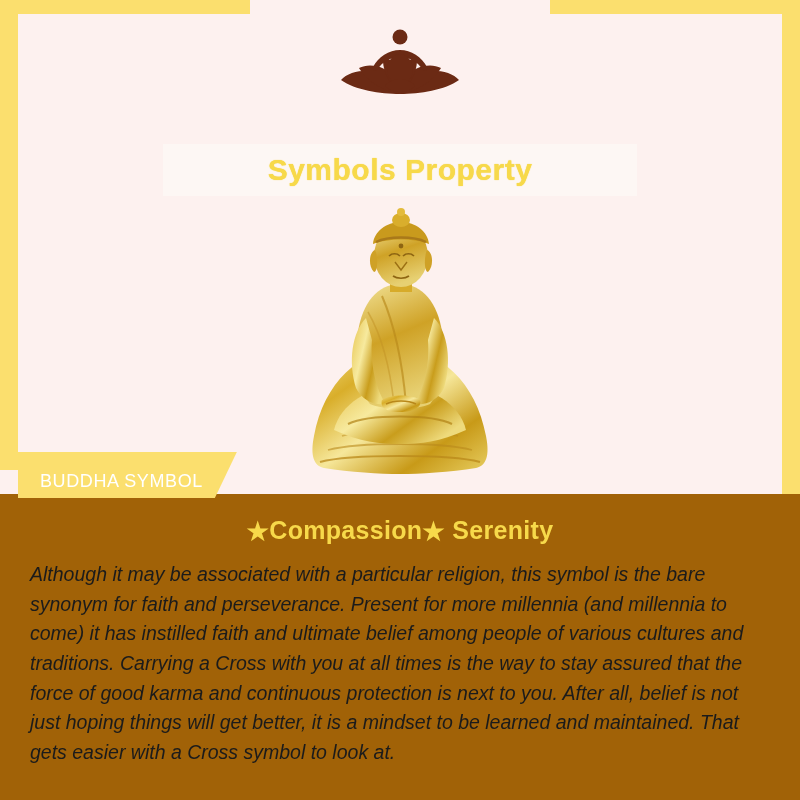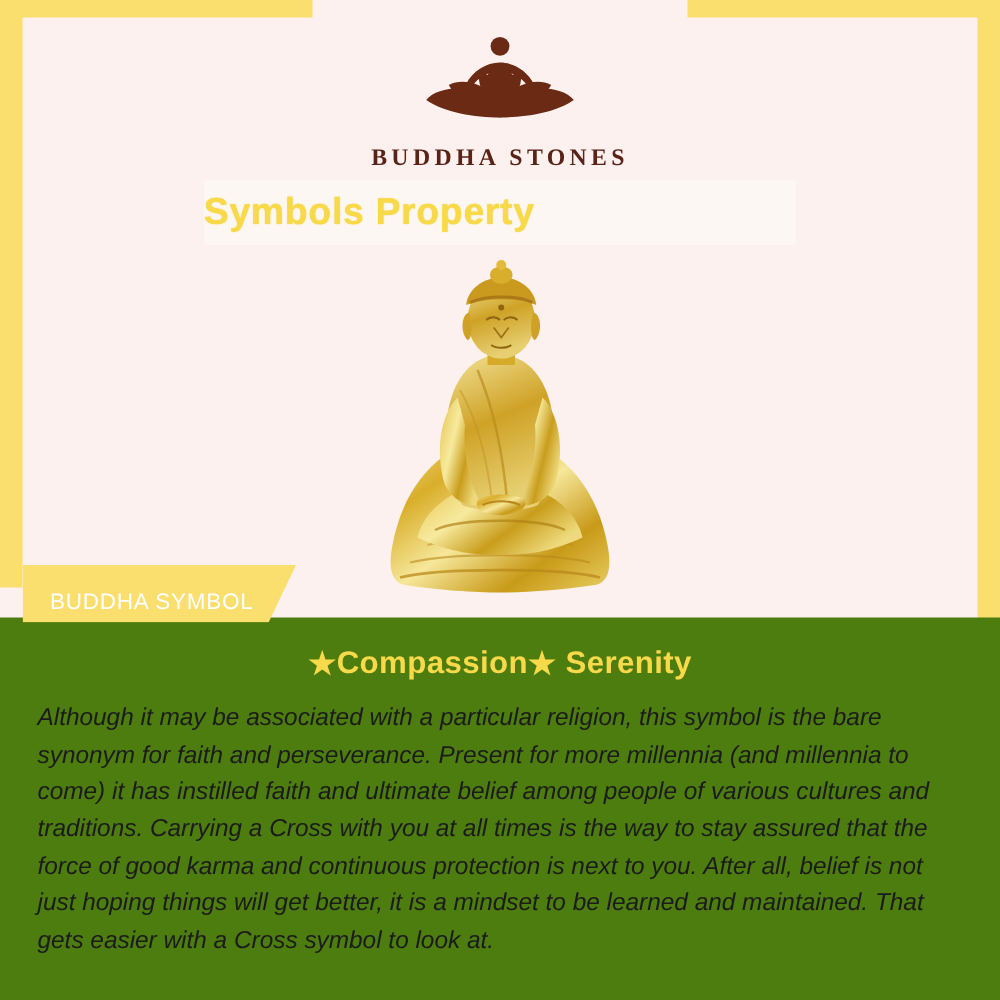--- a/index.html
+++ b/index.html
@@ -108,21 +108,21 @@
   
   .title-bar {
     position: absolute;
     left: 163px;
     top: 144px;
     width: 474px;
     height: 52px;
     background: #fdf7f4;
     display: flex;
     align-items: center;
-    justify-content: flex-start;
+    justify-content: center;
     z-index: 5;
   }
   .title-text {
     font-size: 30px;
     font-weight: bold;
     color: #f7d94a;
     letter-spacing: 0.5px;
     text-shadow: 0 0 1px #f3d03a;
   }
 
@@ -162,21 +162,21 @@
     letter-spacing: 0.6px;
   }
 
   
   .content {
     position: absolute;
     left: 0;
     right: 0;
     top: 494px;
     bottom: 0;
-    background: #4d7c0f;
+    background: #a16207;
     z-index: 3;
     padding: 18px 30px 0 30px;
     box-sizing: border-box;
   }
   .subtitle {
     text-align: center;
     font-size: 25px;
     font-weight: bold;
     color: #f7d94a;
     letter-spacing: 0.3px;
@@ -225,21 +225,20 @@
 
         <circle cx="75" cy="13" r="7.5"></circle>
 
         <path d="M75 26 C64 26 53 33 48 43 C47 46 50 48 52 46 C57 38 66 33 75 33 C84 33 93 38 98 46 C100 48 103 46 102 43 C97 33 86 26 75 26 Z"></path>
 
         <path d="M75 30 C68 30 62 37 62 46 C62 52 66 57 70 60 L80 60 C84 57 88 52 88 46 C88 37 82 30 75 30 Z"></path>
 
         <path d="M60 62 C64 57 70 55 75 55 C80 55 86 57 90 62 C86 66 80 68 75 68 C70 68 64 66 60 62 Z"></path>
       </g>
     </svg>
-    <div class="brand-name">BUDDHA STONES</div>
   </div>
 
   <div class="title-bar">
     <div class="title-text">Symbols Property</div>
   </div>
 
   <div class="buddha-wrap">
     <svg class="buddha-svg" viewBox="0 0 220 290">
       <defs>
         <linearGradient id="gold" x1="0" y1="0" x2="1" y2="1">

